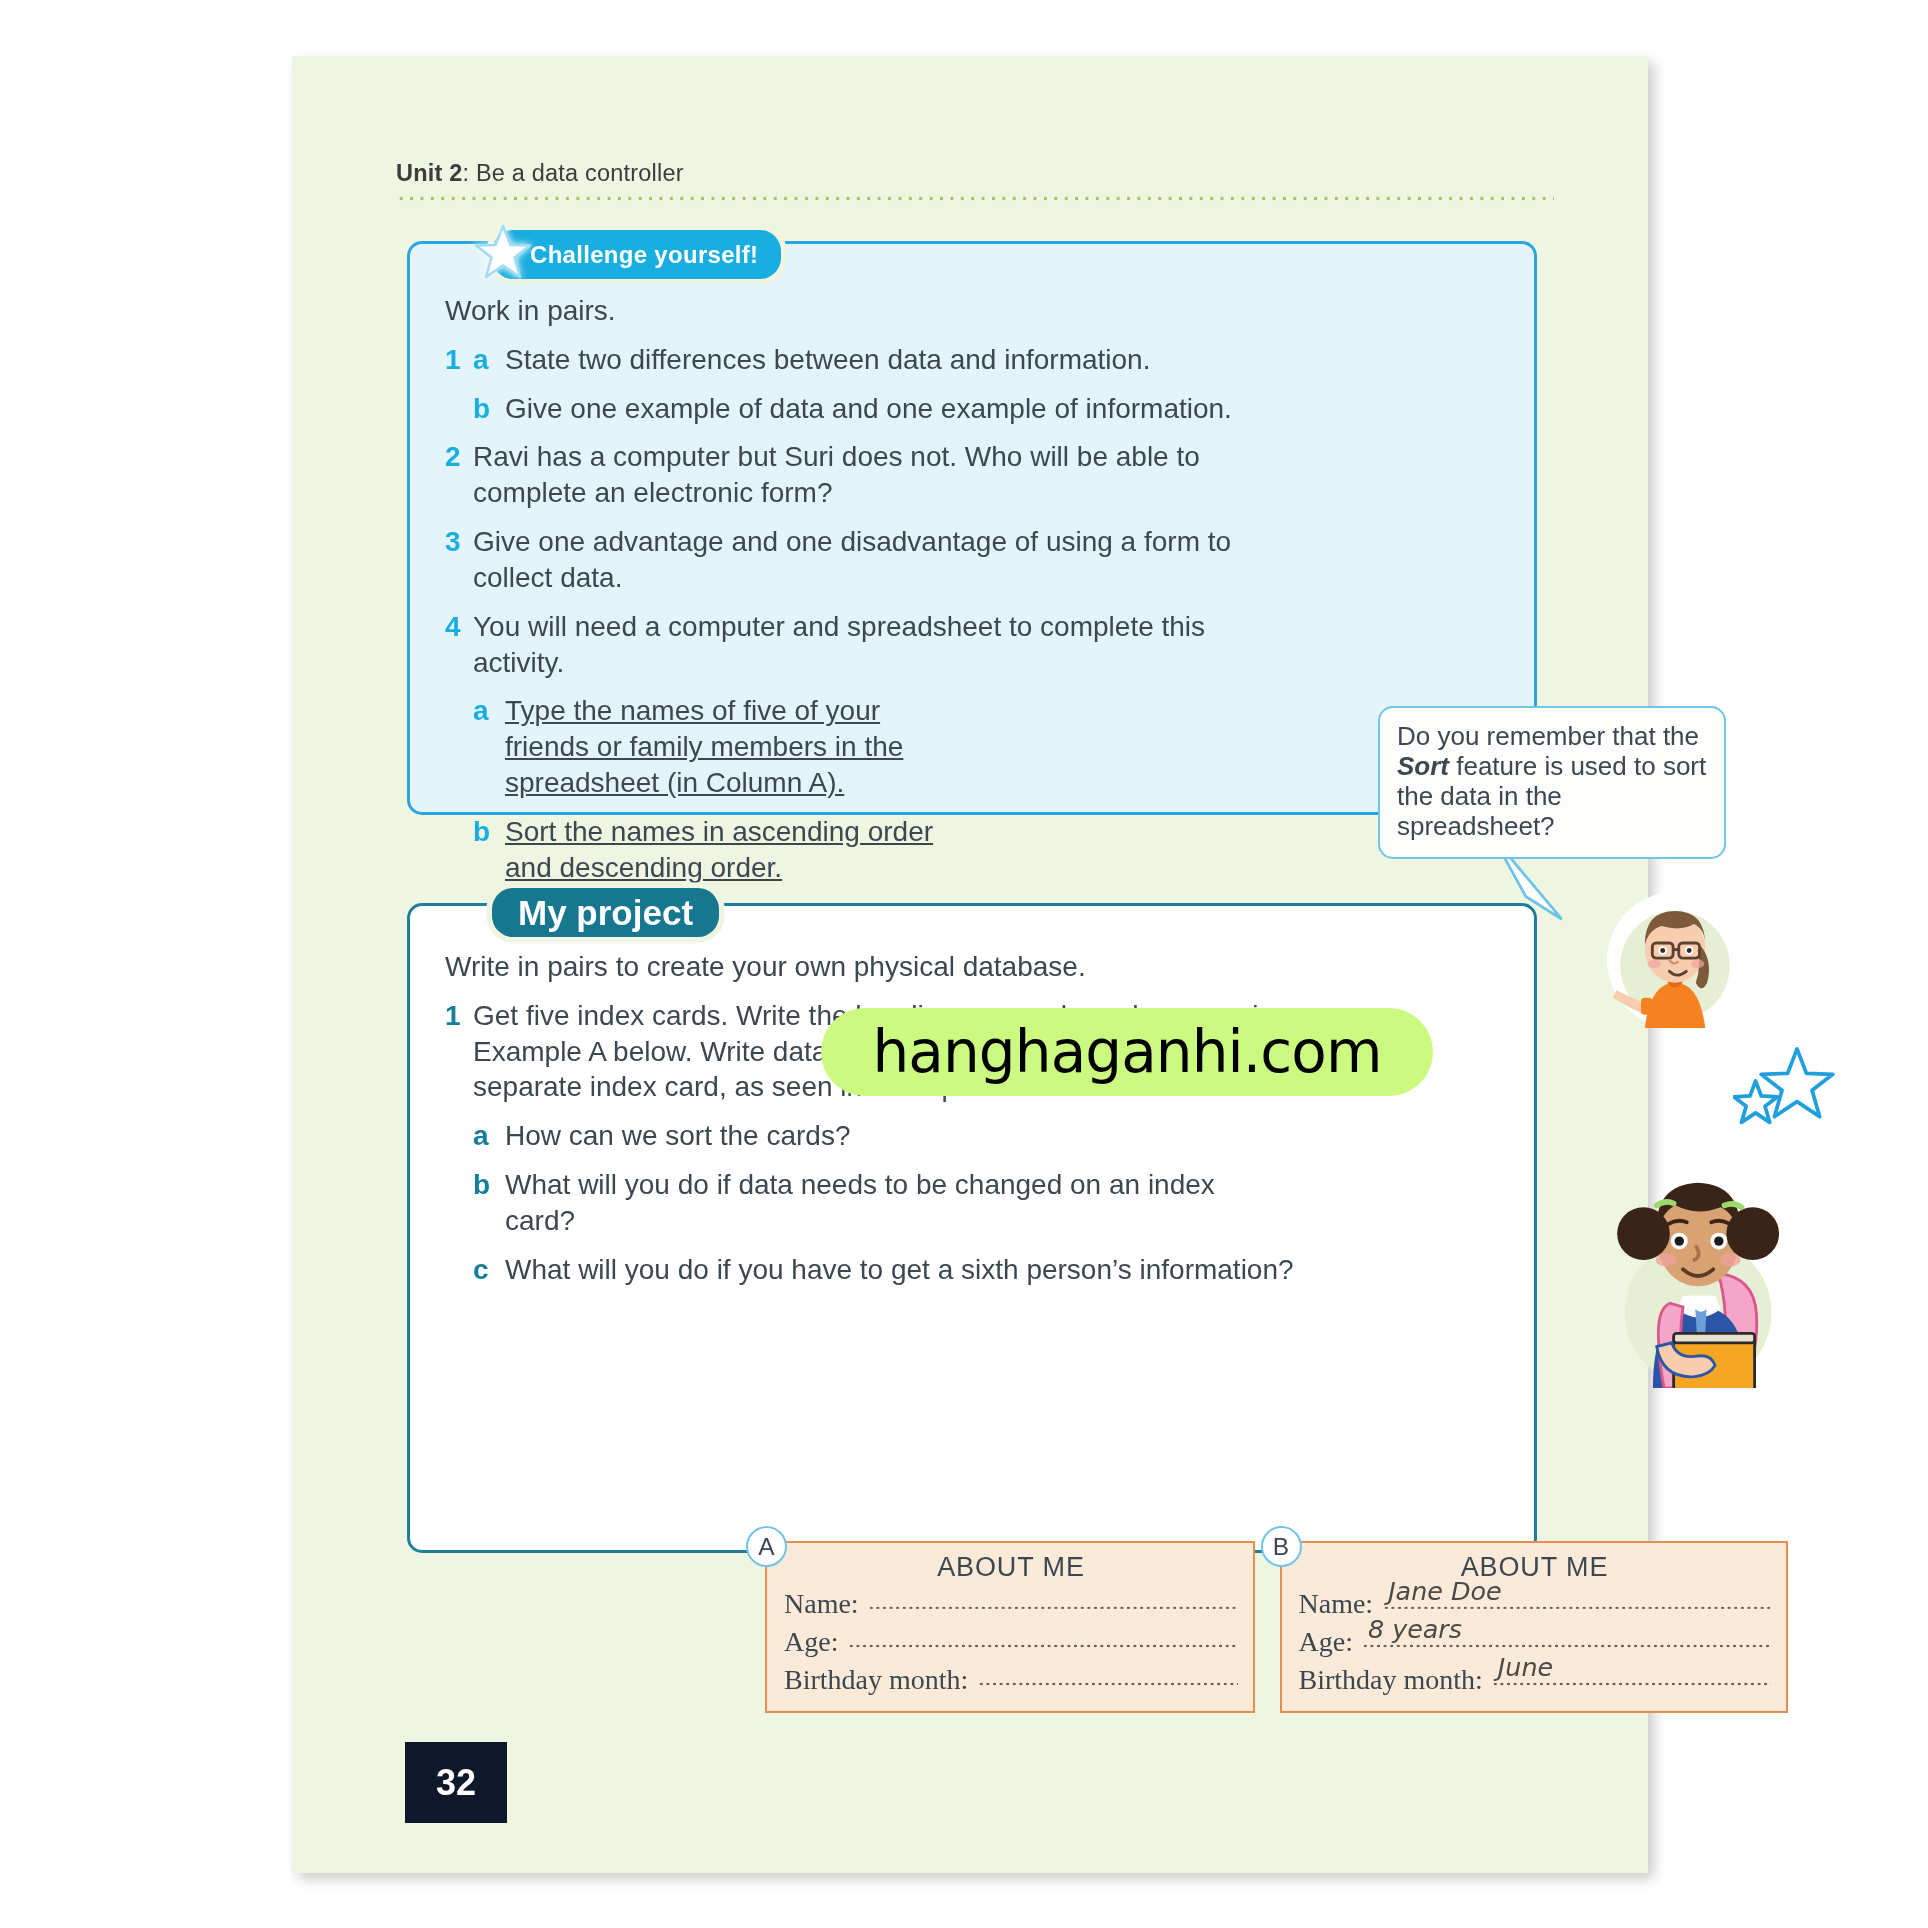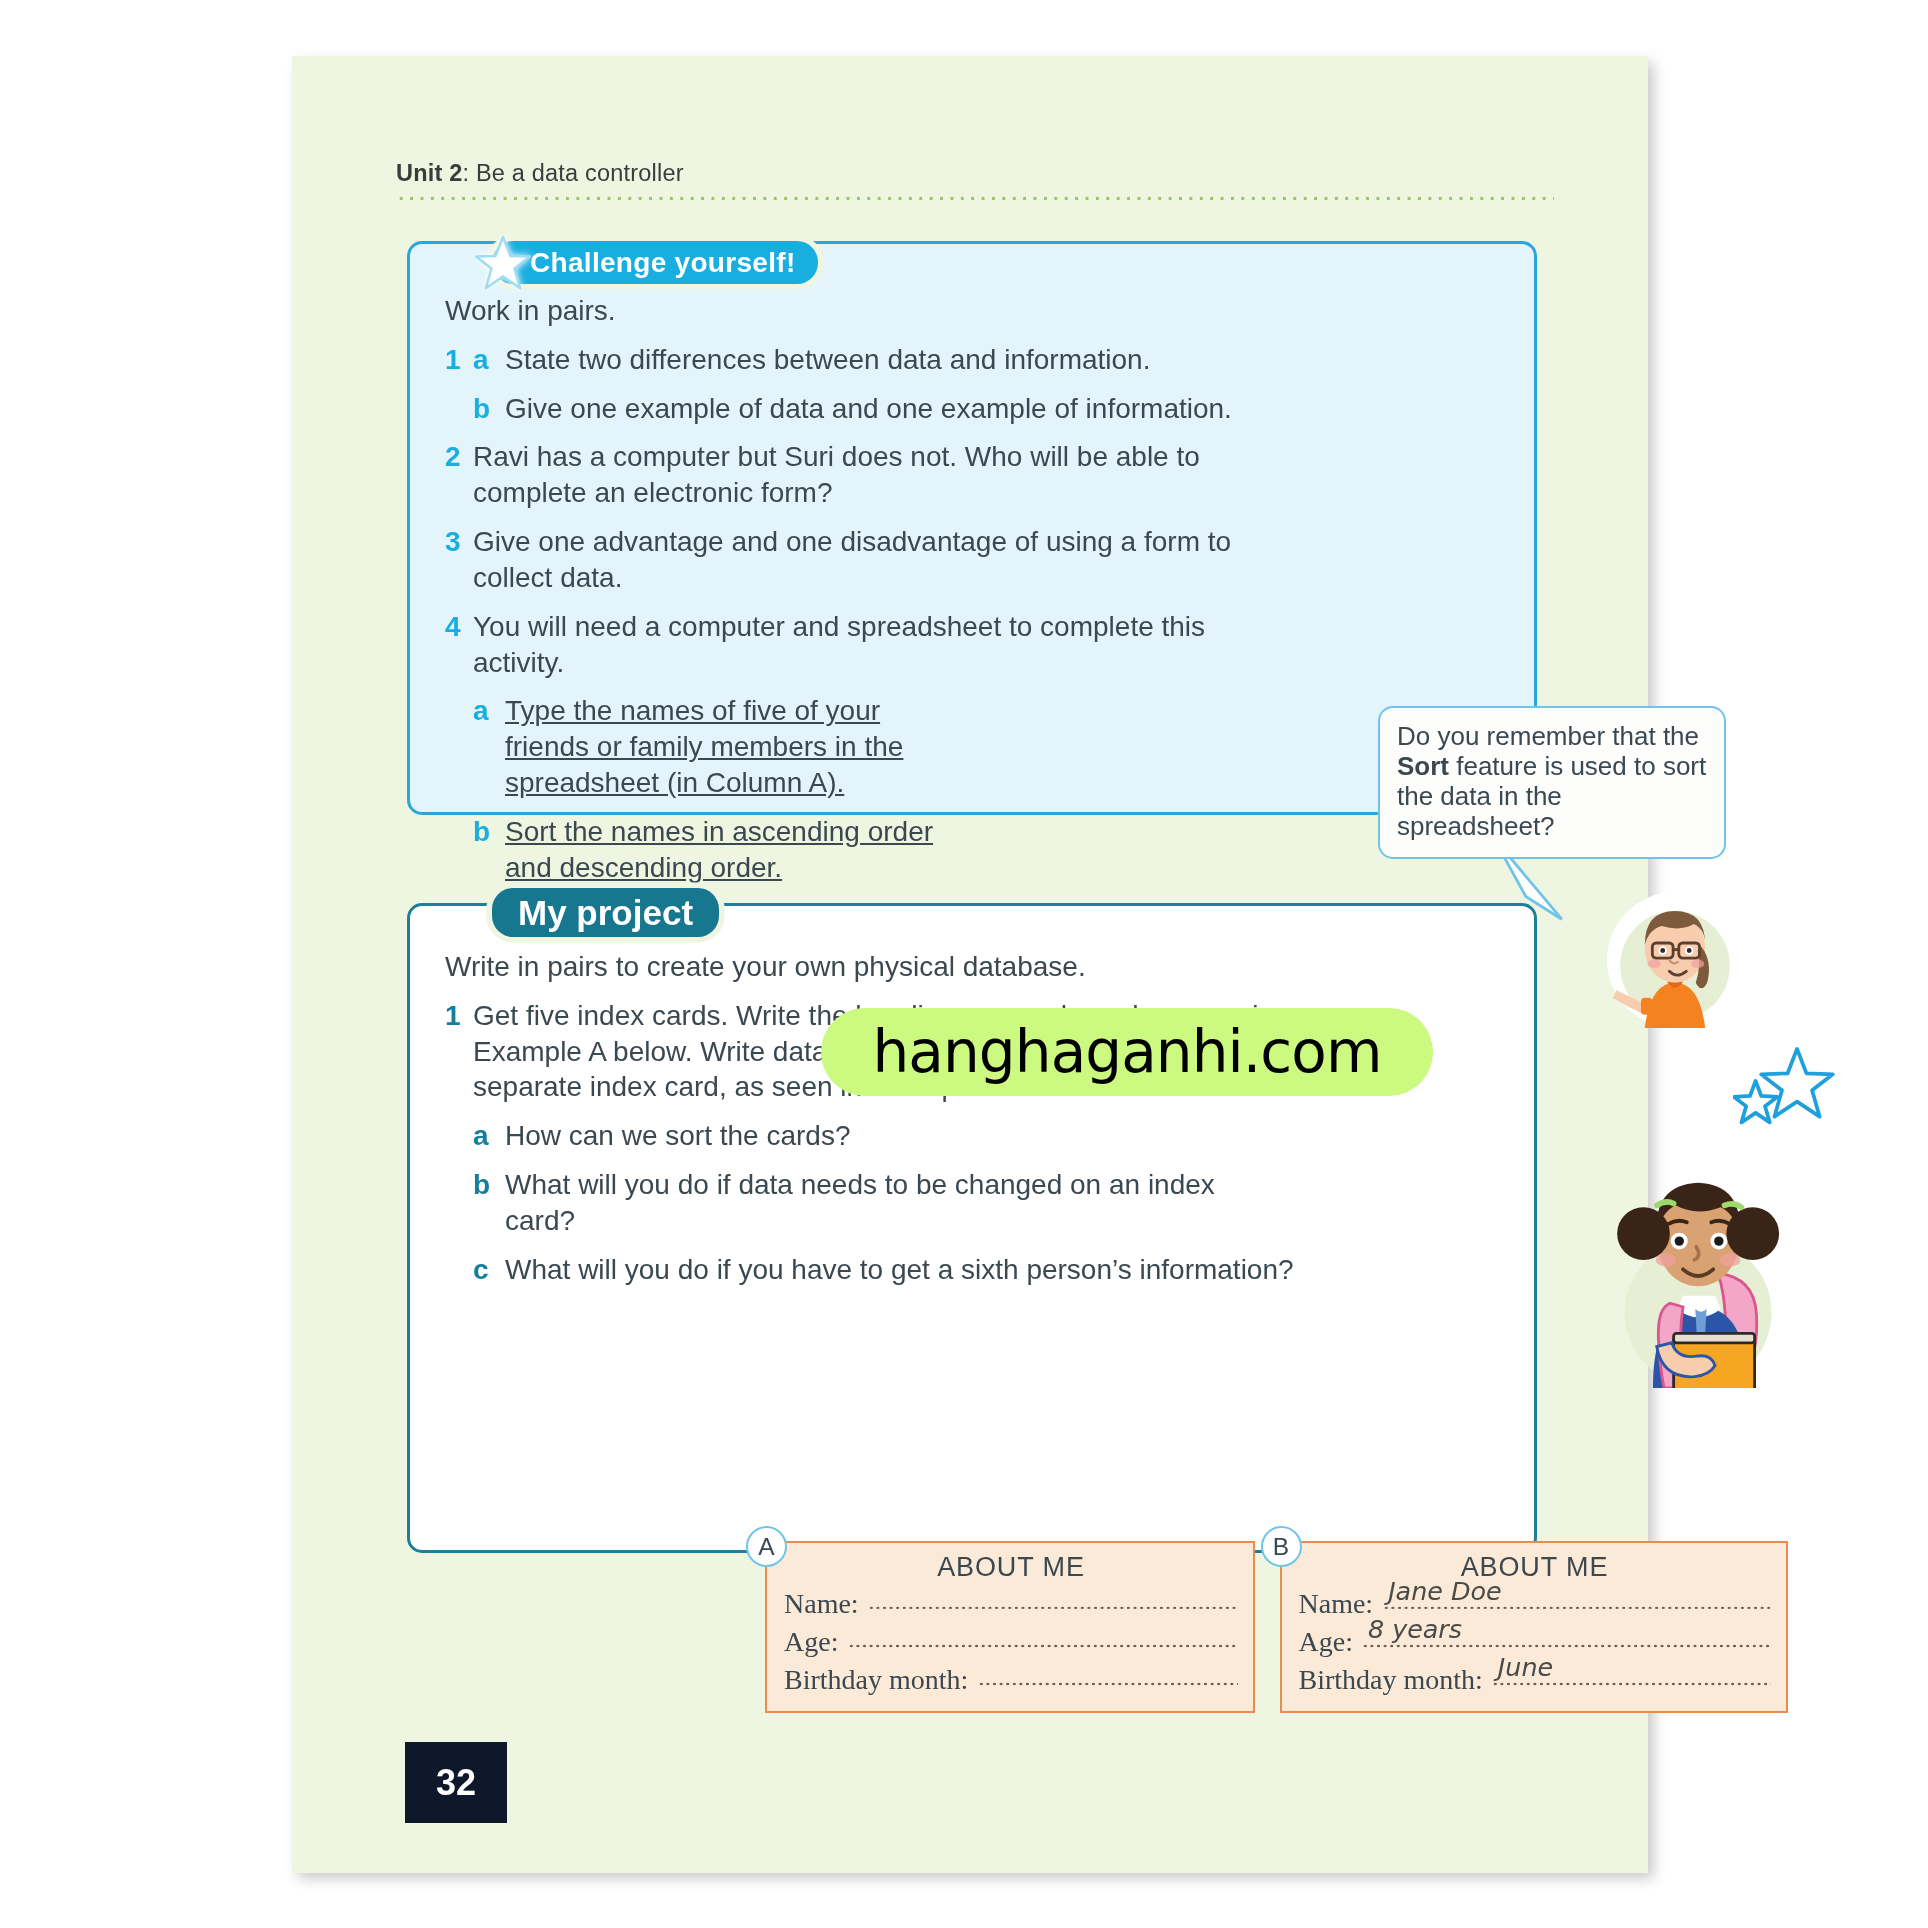--- a/index.html
+++ b/index.html
@@ -77,25 +77,25 @@
     left: 115px;
     top: 185px;
     width: 1130px;
     height: 574px;
     background: #e3f5fb;
     border: 3.8px solid #2ba6dd;
     border-radius: 15px;
   }
   #challenge-tab {
     left: 200px;
-    top: 185px;
-    height: 43px;
+    top: 174px;
+    height: 49px;
     padding: 0 22.6px 0 38px;
     background: #19aee0;
-    font-size: 28px;
+    font-size: 24px;
     letter-spacing: 0.3px;
   }
   .tab-star {
     position: absolute;
     left: -21px;
     top: -7.5px;
     width: 64px;
     height: 64px;
     filter: drop-shadow(0 0 3.8px rgba(255,255,255,.95));
   }
@@ -181,21 +181,21 @@
     border: 2.8px solid #6ec5e8;
     border-radius: 15px;
     padding: 13px 17px 15px 17px;
     z-index: 8;
   }
   #speech-bubble p {
     font-size: 26px;
     line-height: 1.16;
     color: #3b4850;
   }
-  #speech-bubble b { font-weight: bold; }
+  #speech-bubble b { font-weight: bold; font-style: italic; }
   .bubble-tail {
     position: absolute;
     left: 1196px;
     top: 780px;
     width: 104px;
     height: 104px;
     z-index: 7;
   }
 
   

